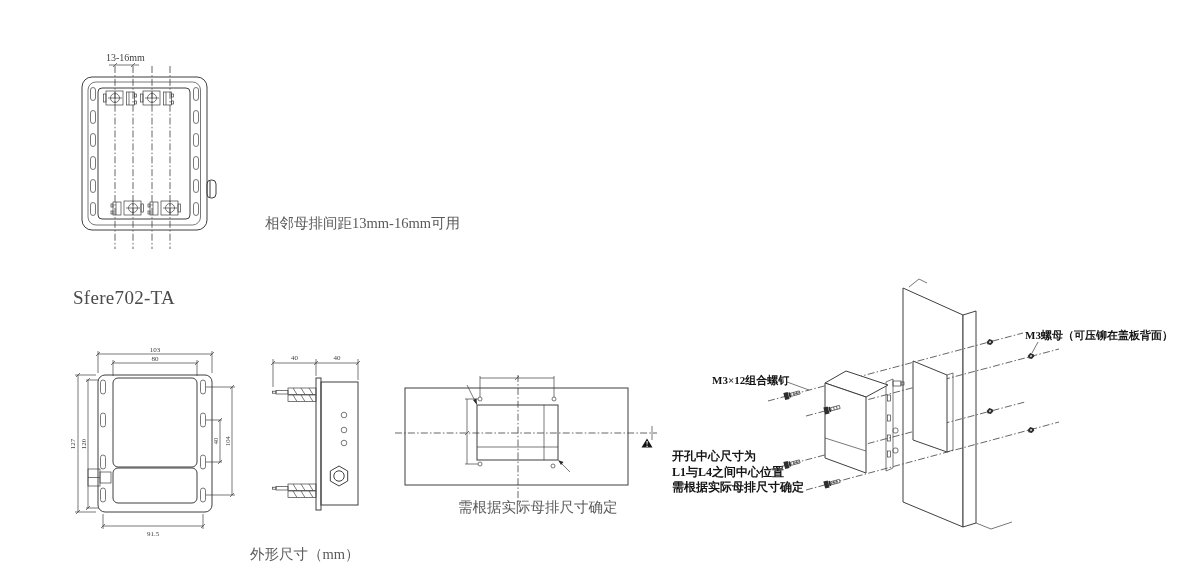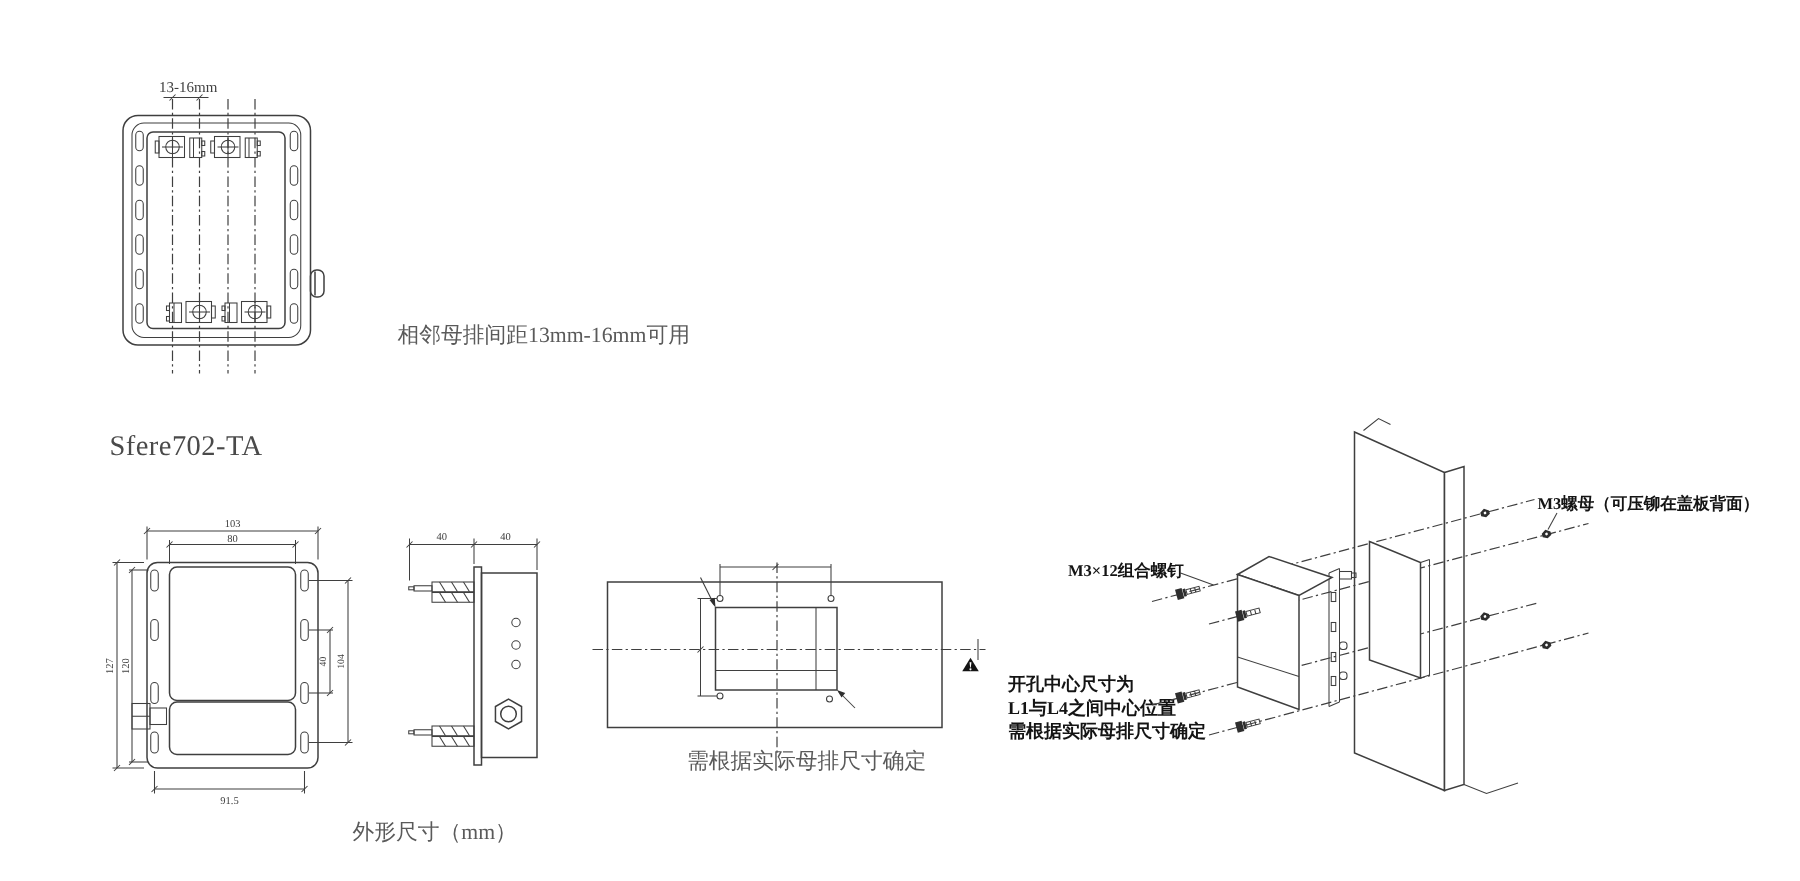--- a/index.html
+++ b/index.html
@@ -228,21 +228,21 @@
     <circle class="thin" cx="89" cy="72" r="2.8"></circle>
     <circle class="thin" cx="89" cy="87" r="2.8"></circle>
     <circle class="thin" cx="89" cy="100" r="2.8"></circle>
 
     <g class="ln">
       <polygon points="92.7,138 84,143 75.3,138 75.3,128 84,123 92.7,128"></polygon>
       <circle cx="84" cy="133" r="5.2"></circle>
     </g>
   </svg>
 
-  <div class="cap" style="left:235px;top:545px">外形尺寸（mm）</div>
+  <div class="cap" style="left:250px;top:545px">外形尺寸（mm）</div>
 
   <svg style="left:395px;top:372px" width="272" height="135" viewBox="0 0 272 135">
     <rect class="ln" x="10" y="16" width="223" height="97"></rect>
     <rect class="ln" x="82" y="33" width="81" height="55"></rect>
     <line class="thin" x1="149" y1="33" x2="149" y2="88"></line>
     <line class="thin" x1="82" y1="75" x2="163" y2="75"></line>
 
     <line class="cl" x1="123" y1="3" x2="123" y2="130"></line>
     <line class="cl" x1="0" y1="61" x2="262" y2="61"></line>
     <line class="thin" x1="257" y1="54" x2="257" y2="68"></line>

